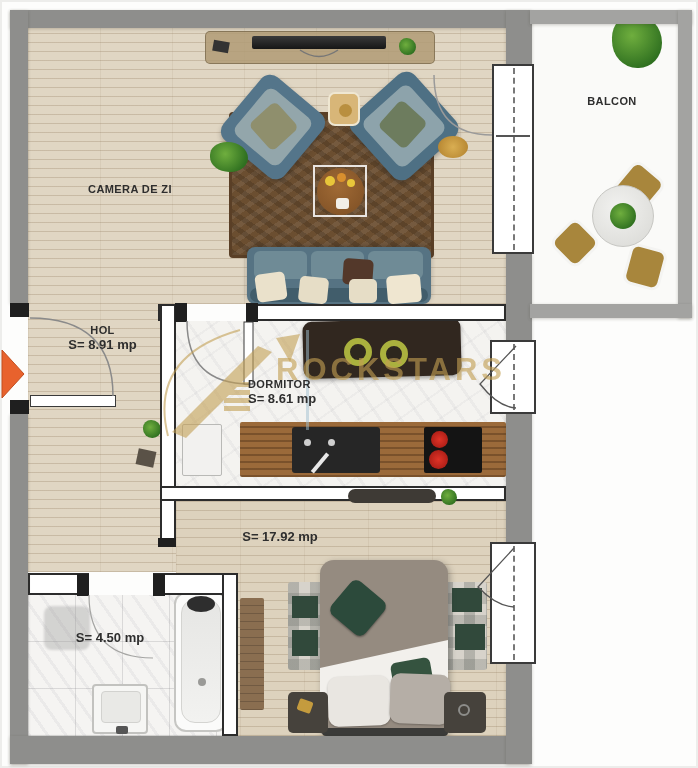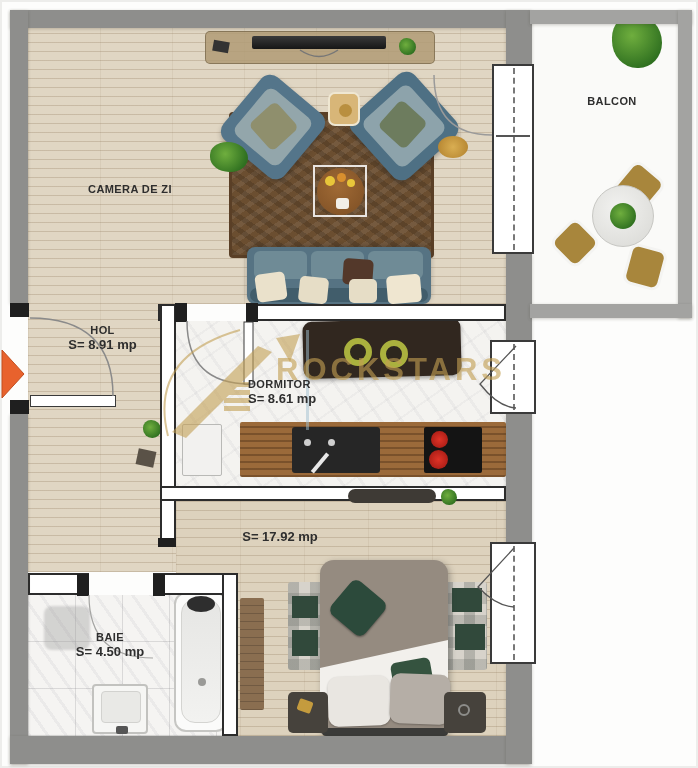--- a/index.html
+++ b/index.html
@@ -246,17 +246,16 @@
     <div class="ar">S= 8.91 mp</div>
   </div>
   <div class="label left" style="left:248px;top:377px;width:110px;">
     <div class="nm">DORMITOR</div>
     <div class="ar">S= 8.61 mp</div>
   </div>
   <div class="label" style="left:210px;top:529px;width:140px;">
     <div class="ar">S= 17.92 mp</div>
   </div>
   <div class="label" style="left:40px;top:630px;width:140px;">
-    <div class="nm">BAIE</div>
     <div class="ar">S= 4.50 mp</div>
   </div>
 
 </div>
 
 </body></html>

